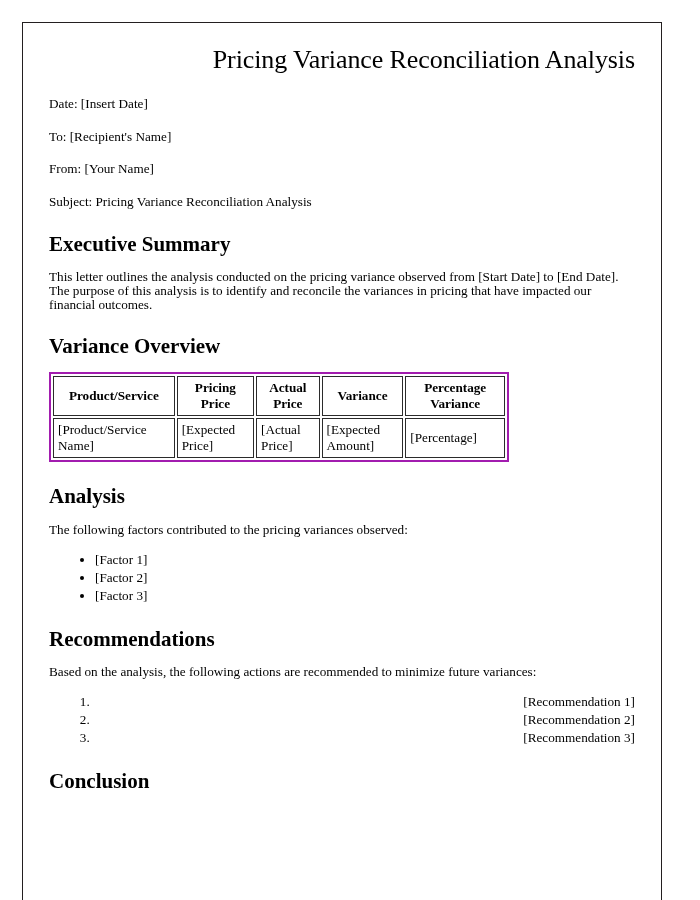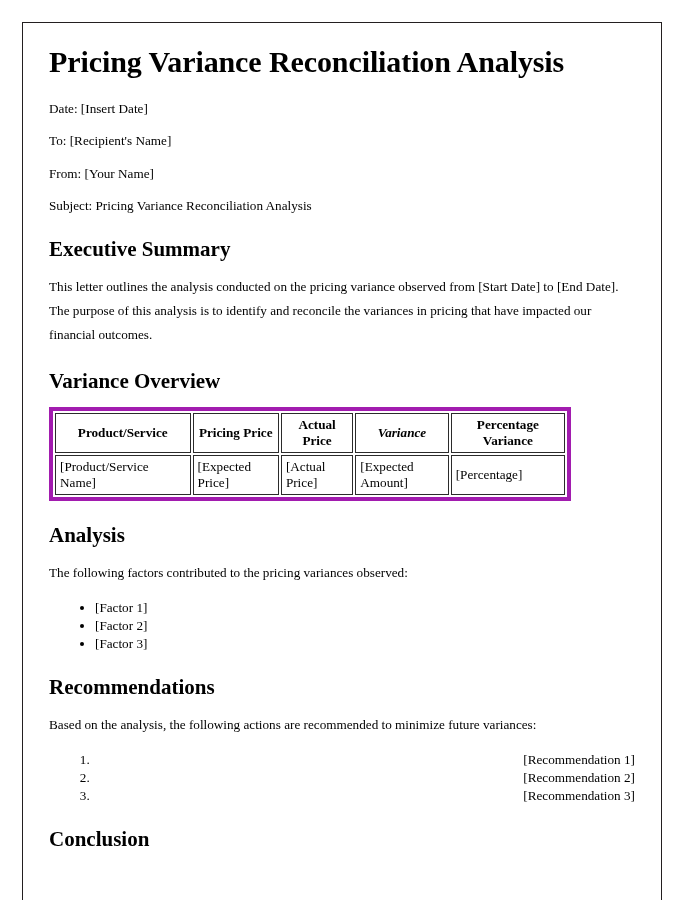--- a/index.html
+++ b/index.html
@@ -27,43 +27,44 @@
     border-bottom: none;
     background: #ffffff;
   }
 
   .page-body {
     padding: 22px 26px 0 26px;
   }
 
   
   .doc-title {
-    font-size: 30px;
-    font-weight: bold;
+    font-size: 26px;
+    font-weight: normal;
     line-height: 1.12;
     margin: 0 0 22px 0;
     letter-spacing: -0.1px;
+    text-align: right;
   }
 
   .meta-line {
     font-size: 13.2px;
     line-height: 1.25;
     margin: 0 0 16px 0;
   }
 
   h2.section-heading {
     font-size: 21px;
     font-weight: bold;
     line-height: 1.15;
     margin: 22px 0 14px 0;
   }
 
   p.body-text {
     font-size: 13.2px;
-    line-height: 24px;
+    line-height: 14px;
     margin: 0 0 14px 0;
     text-align: left;
   }
 
   
   ul.bullet-list {
     margin: 8px 0 12px 0;
     padding-left: 46px;
     list-style-type: disc;
   }
@@ -80,22 +81,22 @@
   }
   ol.numbered-list li {
     font-size: 13.2px;
     line-height: 18px;
   }
 
   
   table.variance-table {
     border-collapse: separate;
     border-spacing: 2px;
-    border: 4px solid #a21caf;
-    width: 522px;
+    border: 2px solid #a21caf;
+    width: 460px;
     margin: 0 0 4px 0;
     background: #ffffff;
   }
   table.variance-table th,
   table.variance-table td {
     border: 1px solid #2b2b2b;
     font-size: 13.2px;
     line-height: 16px;
     padding: 3px 4px;
   }
@@ -104,21 +105,21 @@
     text-align: center;
     vertical-align: middle;
   }
   table.variance-table td {
     text-align: left;
     vertical-align: middle;
   }
   .col-product   { width: 150px; }
   .col-expected  { width: 92px;  }
   .col-actual    { width: 78px;  }
-  .col-variance  { width: 104px; font-style: italic; }
+  .col-variance  { width: 104px; }
   .col-pct       { width: 130px; margin-left: 48px; }
 </style>
 </head>
 <body>
 
 <div class="page-sheet">
   <div class="page-body">
 
     <h1 class="doc-title">Pricing Variance Reconciliation Analysis</h1>
 

